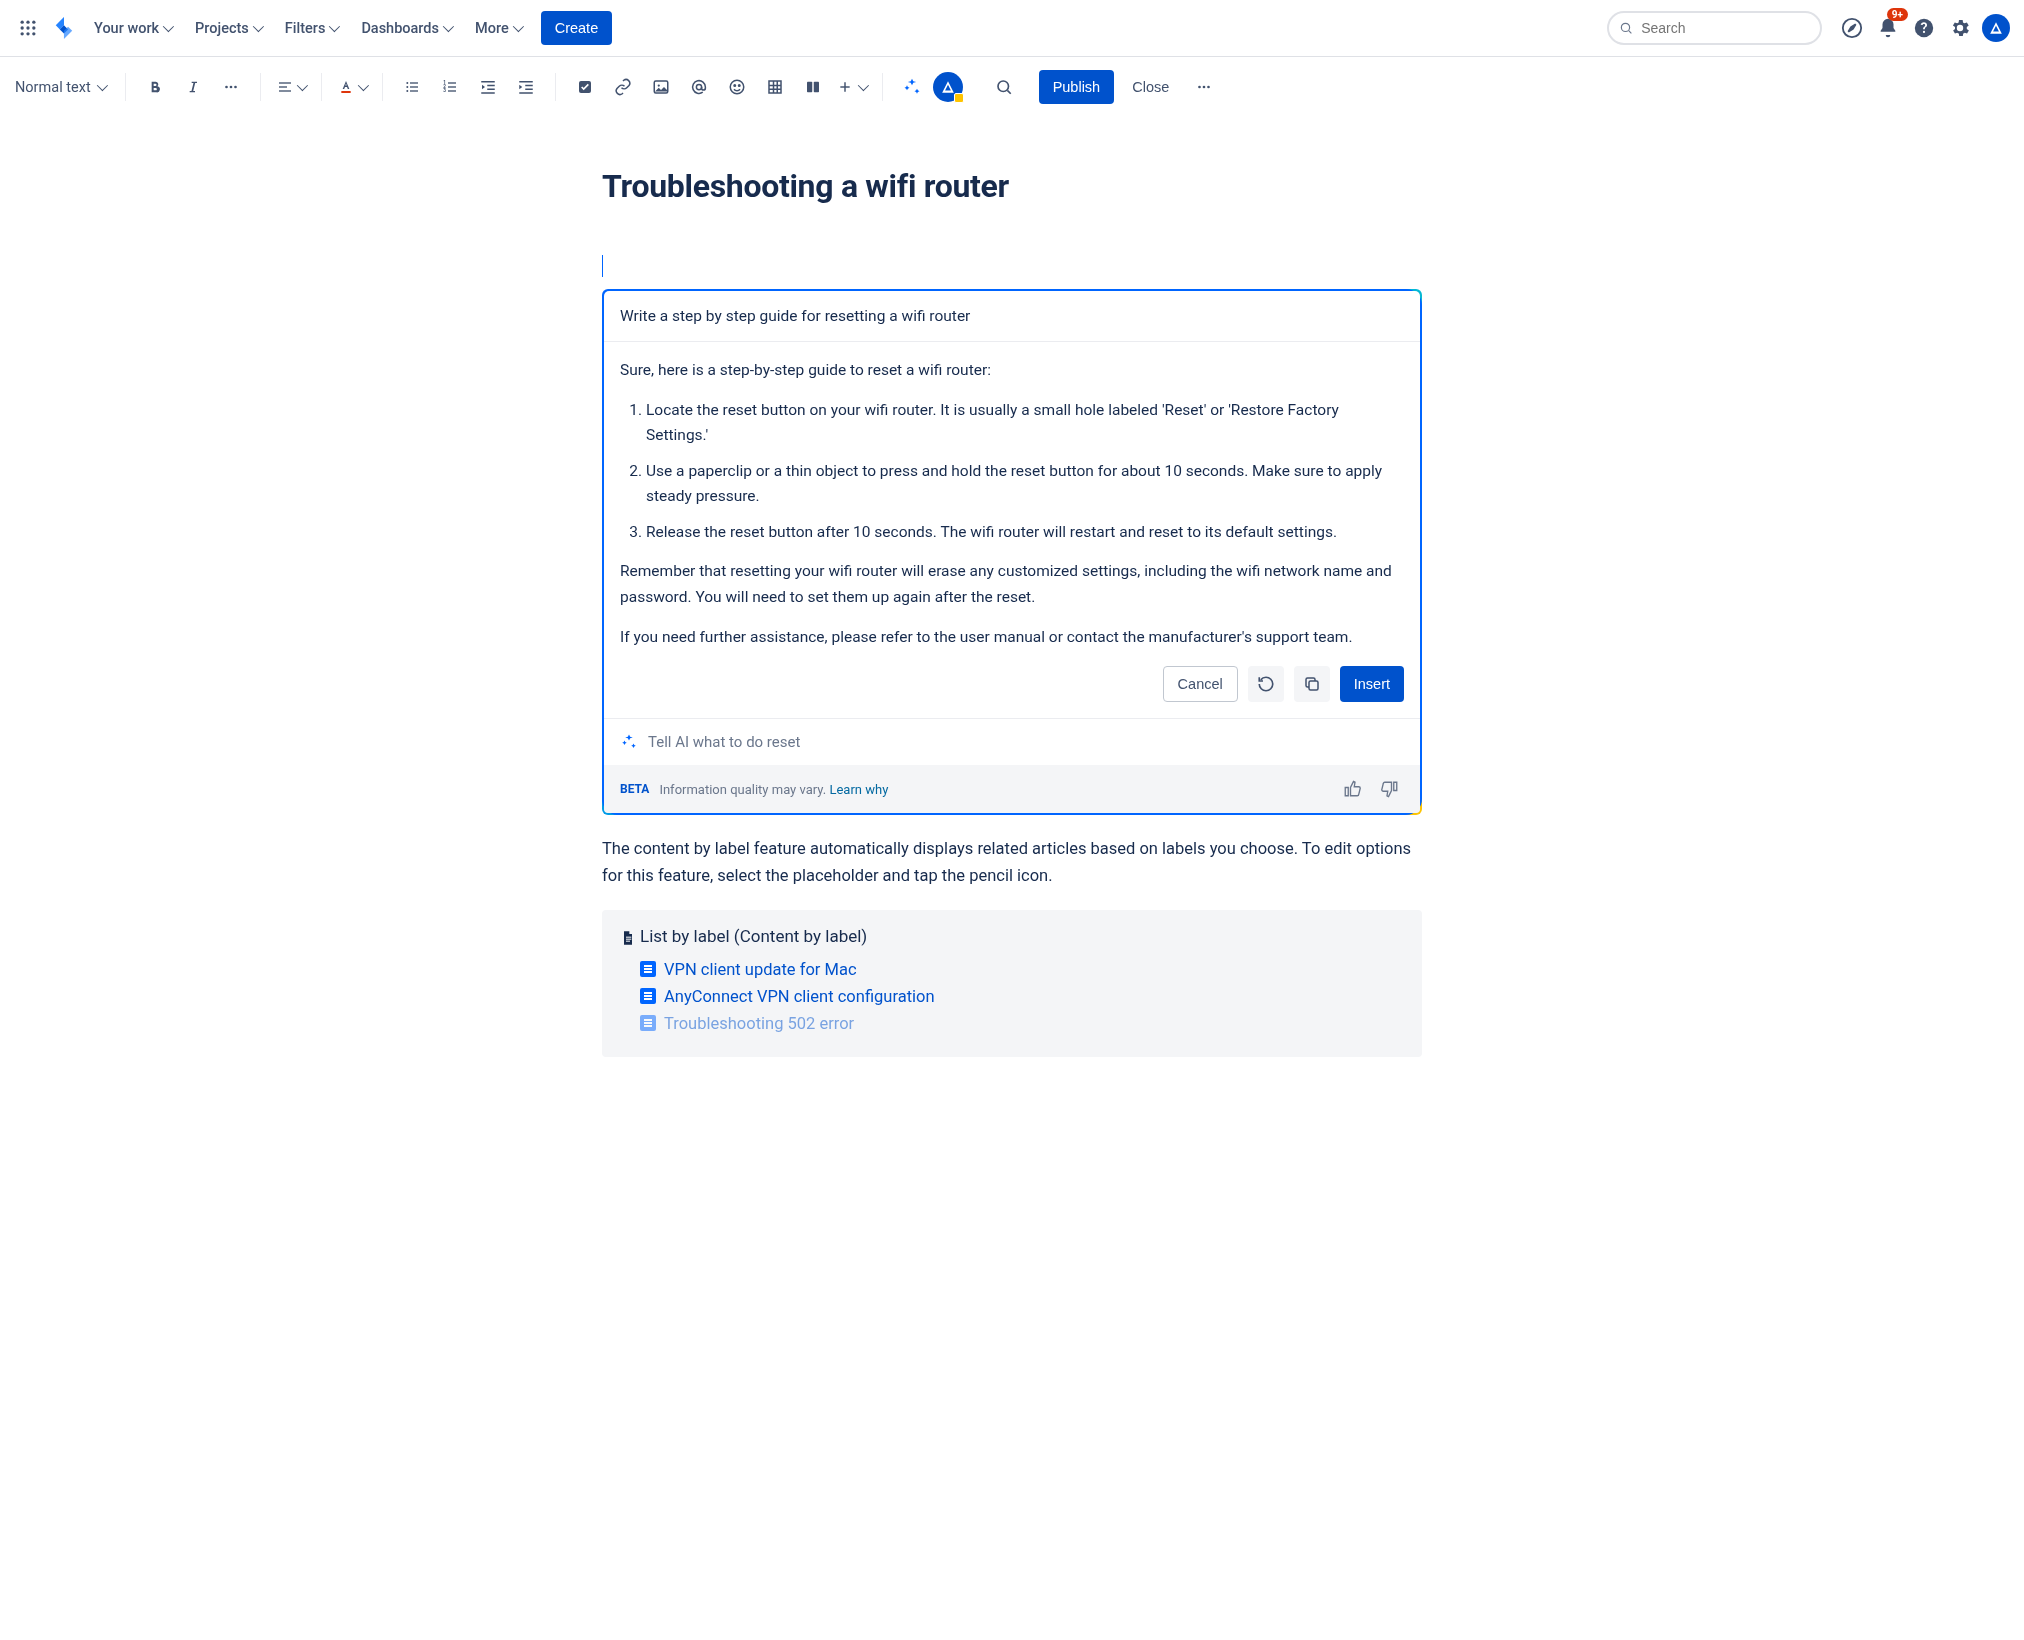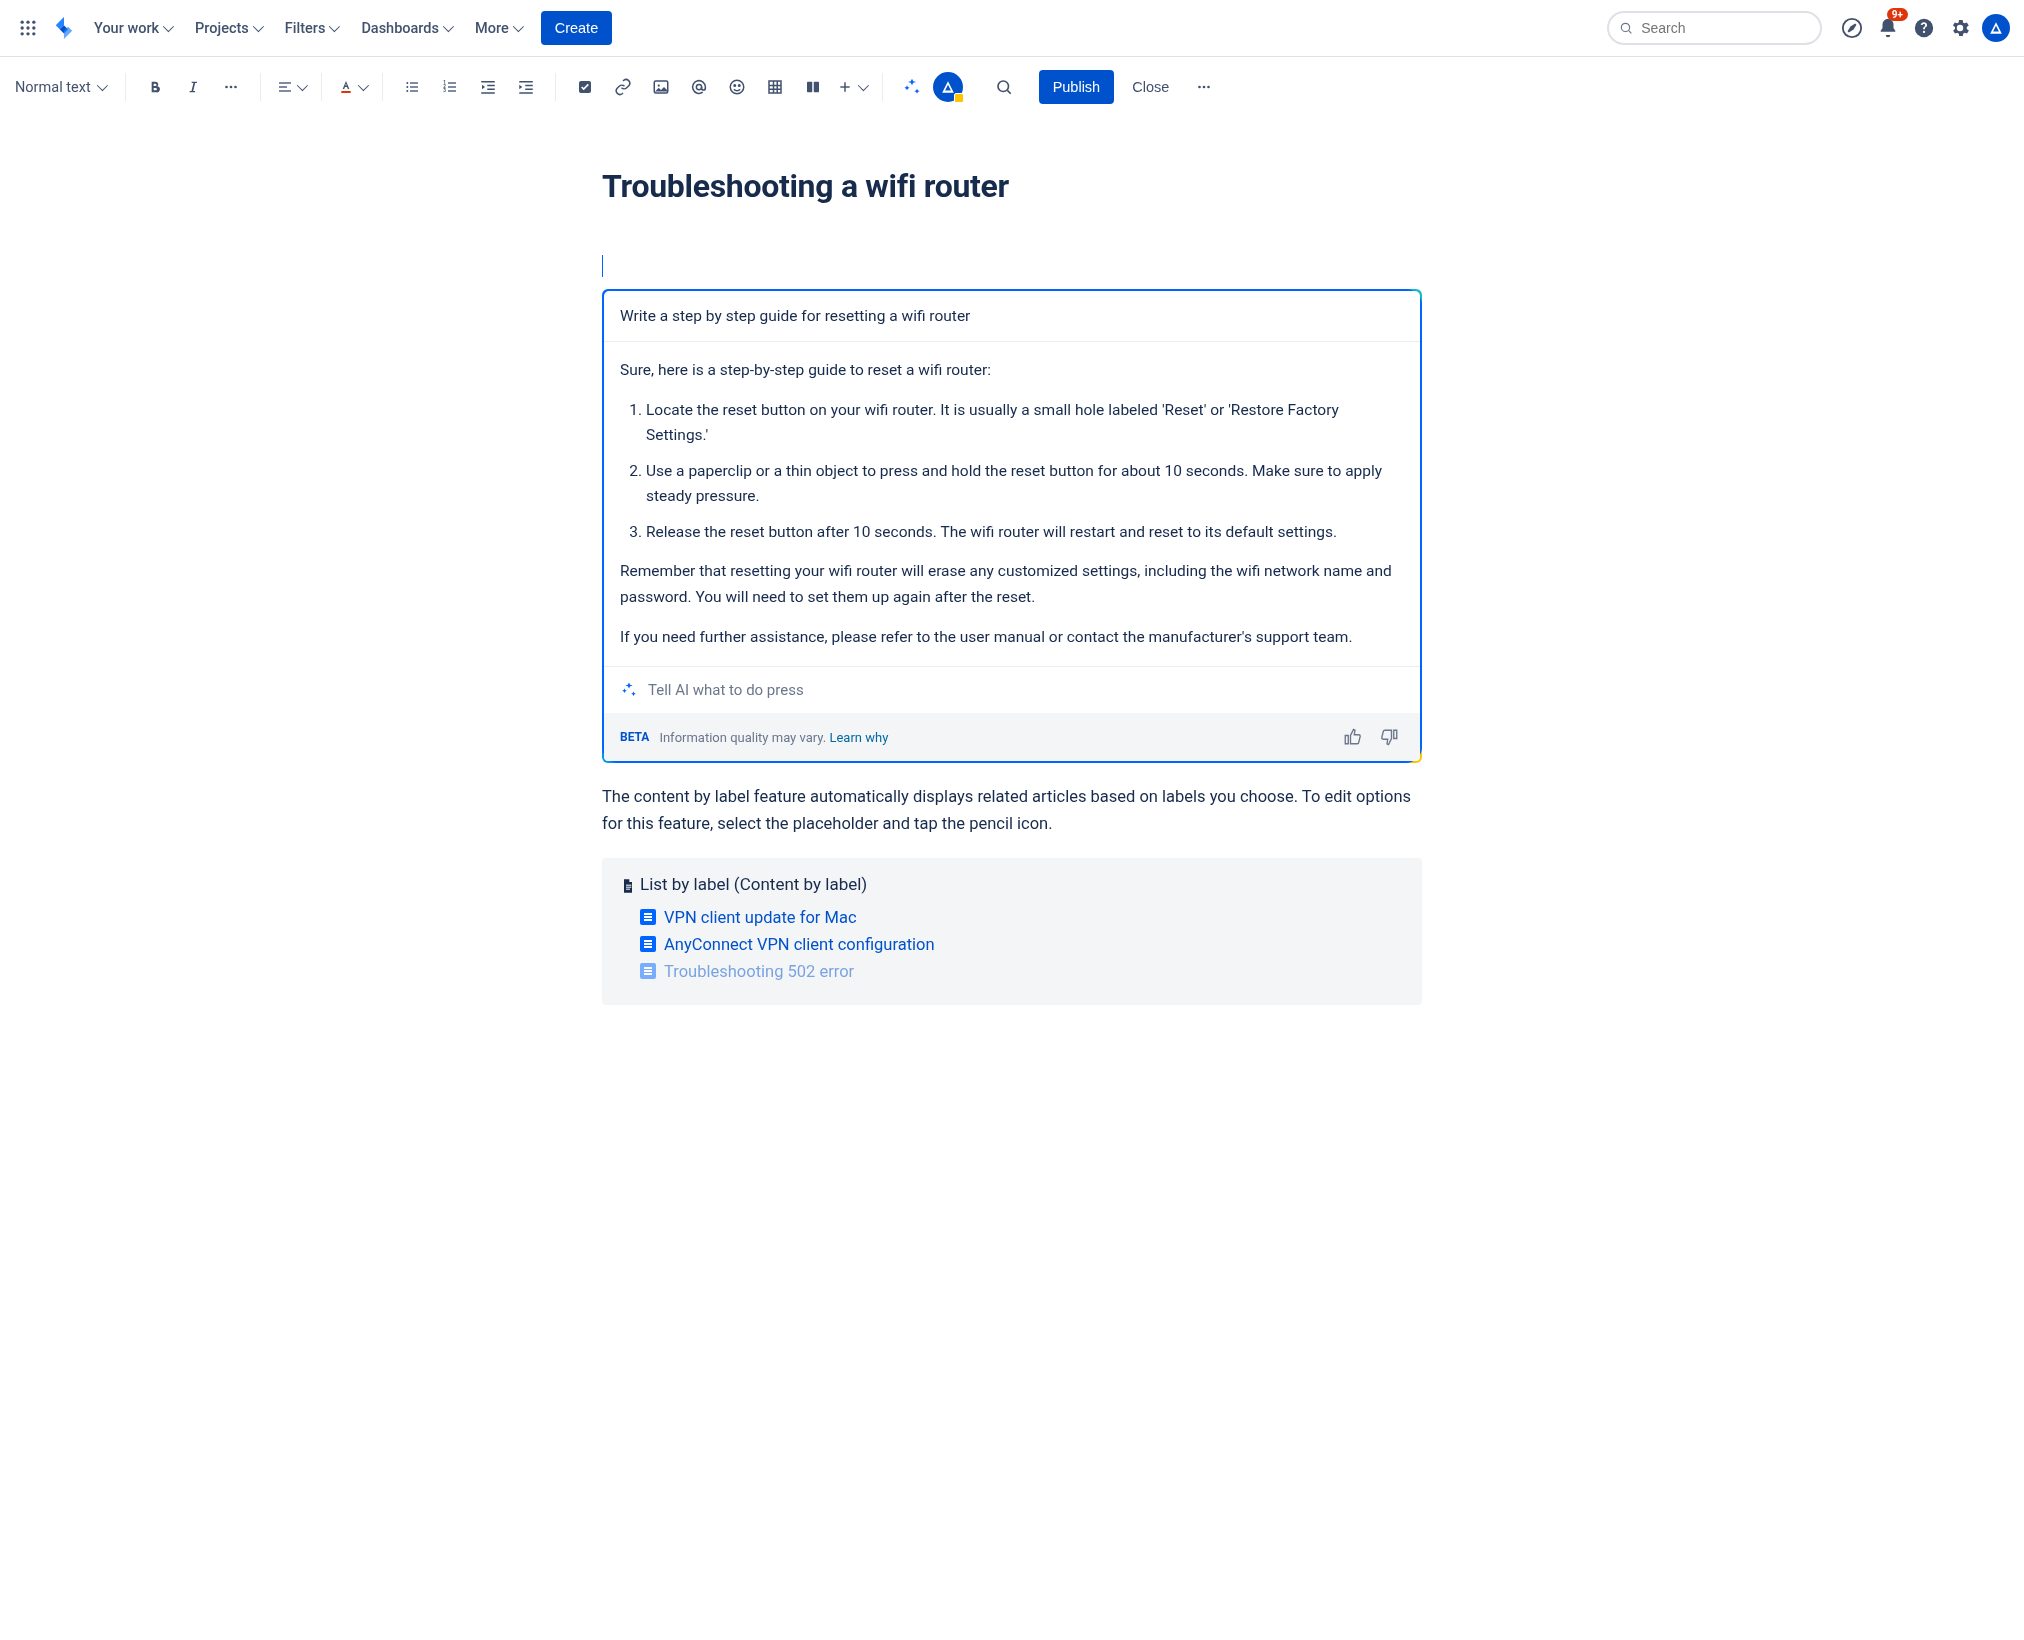--- a/index.html
+++ b/index.html
@@ -331,25 +331,41 @@
       <div class="ai-response">
         <p>Sure, here is a step-by-step guide to reset a wifi router:</p>
         <ol>
           <li>Locate the reset button on your wifi router. It is usually a small hole labeled 'Reset' or 'Restore Factory Settings.'</li>
           <li>Use a paperclip or a thin object to press and hold the reset button for about 10 seconds. Make sure to apply steady pressure.</li>
           <li>Release the reset button after 10 seconds. The wifi router will restart and reset to its default settings.</li>
         </ol>
         <p>Remember that resetting your wifi router will erase any customized settings, including the wifi network name and password. You will need to set them up again after the reset.</p>
         <p style="margin-bottom:0">If you need further assistance, please refer to the user manual or contact the manufacturer's support team.</p>
       </div>
+      <div class="ai-actions">
+        <button class="btn-secondary">Cancel</button>
+        <button class="btn-icon-sq">
+              <svg width="18" height="18" viewBox="0 0 24 24" fill="none" stroke="#42526E" stroke-width="2.2">
+                <path d="M3 12a9 9 0 109-9 9 9 0 00-7 3.5"></path>
+                <path d="M3 3v5h5" fill="none"></path>
+              </svg>
+            </button>
+        <button class="btn-icon-sq">
+              <svg width="18" height="18" viewBox="0 0 24 24" fill="none" stroke="#42526E" stroke-width="2">
+                <rect x="8" y="8" width="12" height="12" rx="2"></rect>
+                <path d="M16 8V6a2 2 0 00-2-2H6a2 2 0 00-2 2v8a2 2 0 002 2h2"></path>
+              </svg>
+            </button>
+        <button class="btn-primary">Insert</button>
+      </div>
       <div class="ai-next">
         <svg width="18" height="18" viewBox="0 0 24 24" fill="#0065FF">
               <path d="M12 2l1.5 3L17 6l-3.5 1L12 10l-1.5-3L7 6l3.5-1L12 2zm-6 8l1 2 2 1-2 1-1 2-1-2-2-1 2-1 1-2zm12 4l1 2 2 1-2 1-1 2-1-2-2-1 2-1 1-2z"></path>
             </svg>
-        <span>Tell AI what to do press</span>
+        <span>Tell AI what to do reset</span>
       </div>
       <div class="ai-footer">
         <span class="beta-tag">BETA</span>
         <span class="ai-footer-text"><span>Information quality may vary.</span> <a href="#">Learn why</a></span>
         <div class="ai-footer-spacer"></div>
         <div class="thumb-btn">
               <svg width="18" height="18" viewBox="0 0 24 24" fill="none" stroke="#6B778C" stroke-width="1.8">
                 <path d="M7 10v11H3V10h4zm3 11V10l4-8 2 1-1 6h6a2 2 0 012 2l-2 8a2 2 0 01-2 2h-9z"></path>
               </svg>
             </div>

